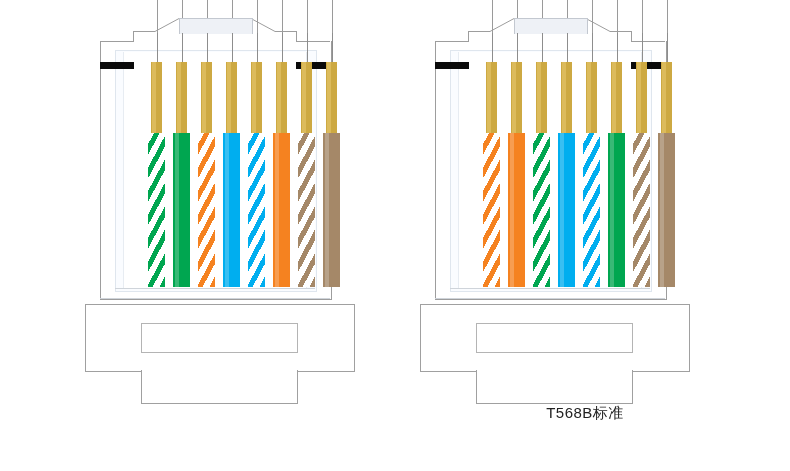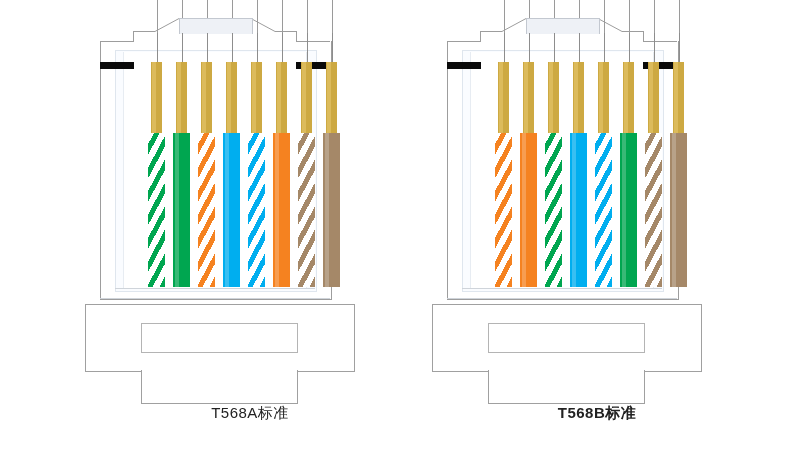--- a/index.html
+++ b/index.html
@@ -138,23 +138,22 @@
         <div class="solid" style="background: rgb(165, 136, 104);">
           <div style="position: absolute; left: 2px; top: 0px; width: 4px; height: 100%; background: rgba(255, 255, 255, 0.22);"></div>
         </div>
         <div style="position: absolute; left: 0px; top: 75px; width: 100%; height: 18px; background: linear-gradient(rgba(255, 255, 255, 0) 0%, rgba(255, 255, 255, 0) 100%);"></div>
       </div>
       <div class="hline" style="left: 30px; top: 288px; width: 200px;"></div>
       <div class="hline" style="left: 15px; top: 298px; width: 230px;"></div>
       <div class="boot" style="left: 0px; top: 304px; width: 268px; height: 66px;"></div>
       <div class="boot-win" style="left: 56px; top: 323px; width: 155px; height: 28px;"></div>
       <div class="cable" style="left: 56px; top: 370px; width: 155px; height: 33px;"></div>
-      <div class="caption">T568A标准</div>
     </div>
-    <div class="connector" style="left: 432px; font-weight: bold;">
+    <div class="connector" style="left: 420px;">
       <div class="guide" style="left: 72px; height: 62px;"></div>
       <div class="guide" style="left: 97px; height: 62px;"></div>
       <div class="guide" style="left: 122px; height: 62px;"></div>
       <div class="guide" style="left: 147px; height: 62px;"></div>
       <div class="guide" style="left: 172px; height: 62px;"></div>
       <div class="guide" style="left: 197px; height: 62px;"></div>
       <div class="guide" style="left: 222px; height: 62px;"></div>
       <div class="guide" style="left: 247px; height: 62px;"></div>
       <div class="body-outline" style="left: 15px; top: 41px; width: 230px; height: 258px; border-top: none;"></div>
       <div style="position: absolute; left: 15px; top: 41px; width: 33px; height: 1px; background: rgb(157, 157, 157);"></div>

